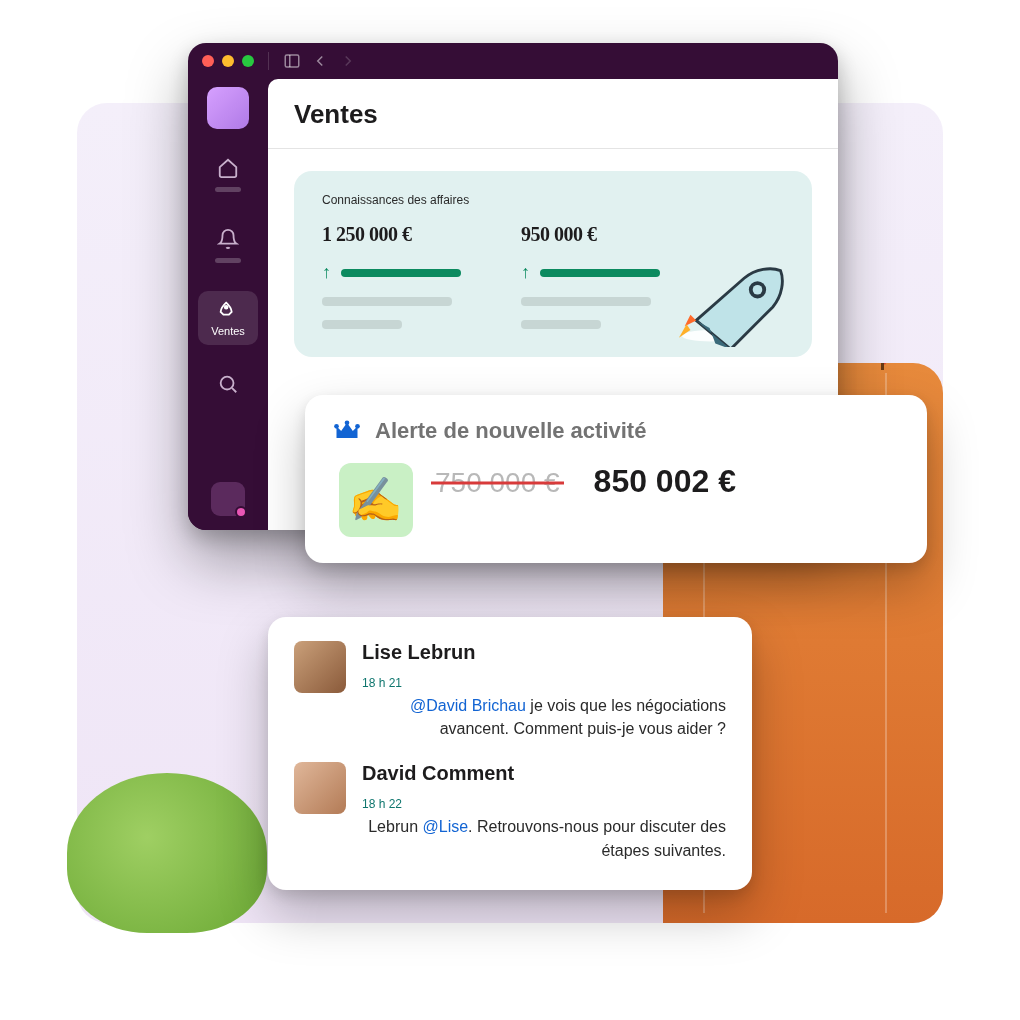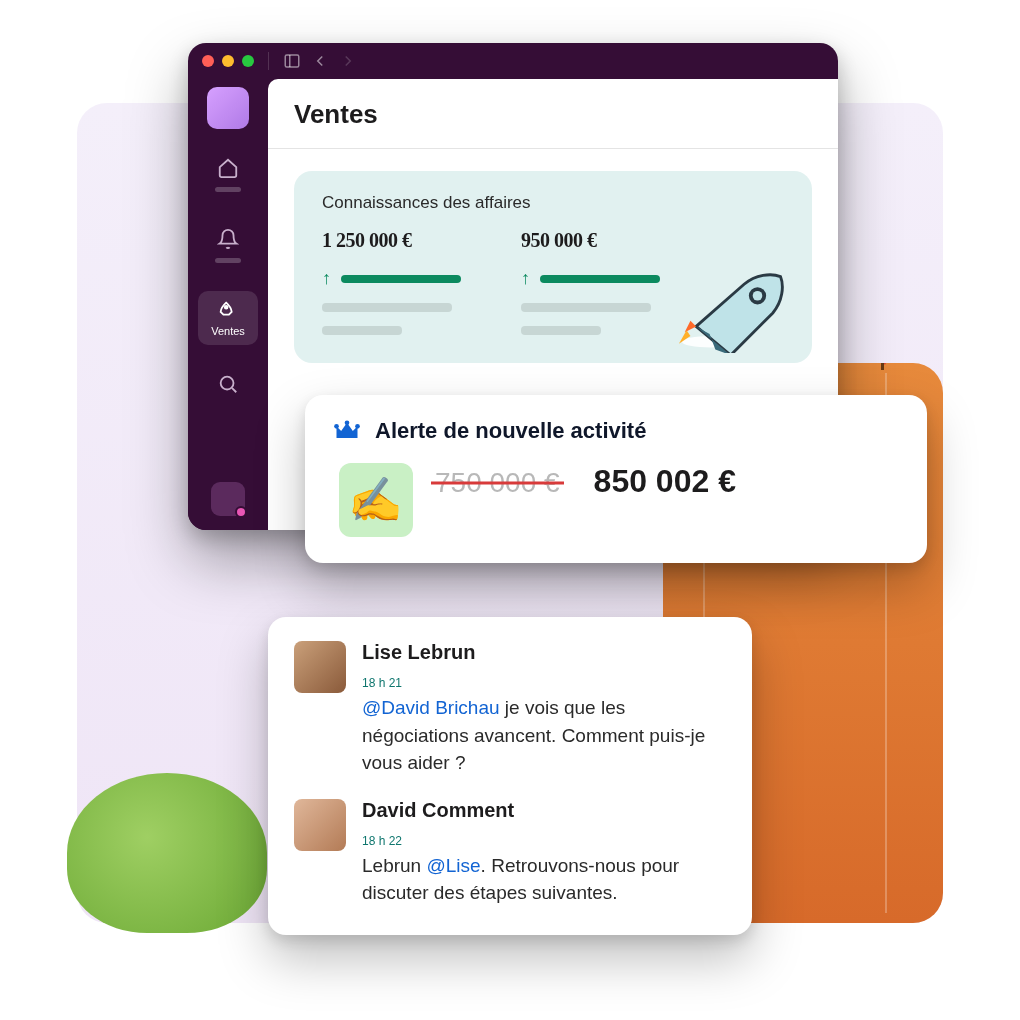--- a/index.html
+++ b/index.html
@@ -108,40 +108,40 @@
 }
 .content h1 { font-size:26px; font-weight:800; color:#1d1c1d; }
 .divider { height:1px; background:#e4e4e4; margin:18px -26px 22px -26px;}
 
 .metric-card {
   background:#e1f1f0;
   border-radius:18px;
   padding: 22px 28px 28px 28px;
   position: relative;
 }
-.metric-card .title { font-size:17px; color:#2a2a2a; margin-bottom:16px;}
+.metric-card .title { font-size:12px; color:#2a2a2a; margin-bottom:16px;}
 .metrics-row { display:flex; gap:60px; }
 .metric .val { font-size:20px; font-weight:800; color:#1d1c1d; letter-spacing:-.5px;font-family:Liberation Serif, serif;}
 .trend { display:flex; align-items:center; gap:10px; margin-top:16px;}
 .trend .arrow { color:#0b8a5f; font-weight:900; font-size:18px;}
 .trend .bar { width:120px; height:8px; background:#0b8a5f; border-radius:4px;}
 .skel { width:130px; height:9px; background:#c7d6d4; border-radius:4px; margin-top:14px;}
 .skel.short{width:80px;}
 .rocket { position:absolute; right:20px; bottom:10px; width:115px;}
 
 
 .alert-card {
   position:absolute;
   top: 395px; left: 305px;
   width: 622px;
   background:#fff; border-radius:18px;
   box-shadow: 0 24px 50px rgba(0,0,0,.25), 0 6px 14px rgba(0,0,0,.12);
   padding: 22px 28px 26px 28px;
 }
-.alert-header{ display:flex; align-items:center; gap:14px; color:#0f172a; margin-bottom:18px;text-align:right;}
+.alert-header{ display:flex; align-items:center; gap:14px; color:#737373; margin-bottom:18px;text-align:right;}
 .alert-header .crown{width:28px;height:28px;}
 .alert-header .t{ font-size:22px; font-weight:800;}
 .alert-body{ display:flex; gap:22px; align-items:flex-start; padding-left:6px;}
 .alert-icon{
   width:74px;height:74px;border-radius:12px;background:#c9f0c5;
   display:flex;align-items:center;justify-content:center;font-size:44px;
 }
 .alert-text .subtitle{font-size:22px; font-weight:800; color:#1d1c1d; margin-bottom:10px;}
 .amount-row{display:flex;align-items:baseline;gap:34px;}
 .old-amount{
@@ -163,21 +163,21 @@
   padding: 24px 26px 28px 26px;
 }
 .msg{display:flex; gap:16px; margin-bottom:22px;}
 .msg:last-child{margin-bottom:0;}
 .avatar{width:52px;height:52px;border-radius:8px;flex-shrink:0;}
 .av1{background:linear-gradient(135deg,#caa07a,#8a5a3a);}
 .av2{background:linear-gradient(135deg,#e0b79a,#b37b56);}
 .msg-body .hdr{display:flex;align-items:baseline;gap:12px;margin-bottom:4px;flex-direction:column;}
 .msg-body .name{font-size:20px;font-weight:800;color:#1d1c1d;}
 .msg-body .time{font-size:12px;color:#0f766e;}
-.msg-body .text{font-size:19px;color:#2a2a2a;line-height:1.45;}
+.msg-body .text{font-size:16px;color:#2a2a2a;line-height:1.45;text-align:right;}
 .mention{color:#1264d3;}
 </style>
 </head>
 <body>
 
 <div class="bg-card">
   <div class="orange-block">
     <svg class="cardinal" viewBox="0 0 60 60">
       <path d="M18 38 L30 10 L46 30 L52 28 L48 36 L34 42 L30 54 L24 42 Z" fill="#d62828"></path>
       <path d="M30 10 L22 22 L30 20 Z" fill="#8a1a1a"></path>

